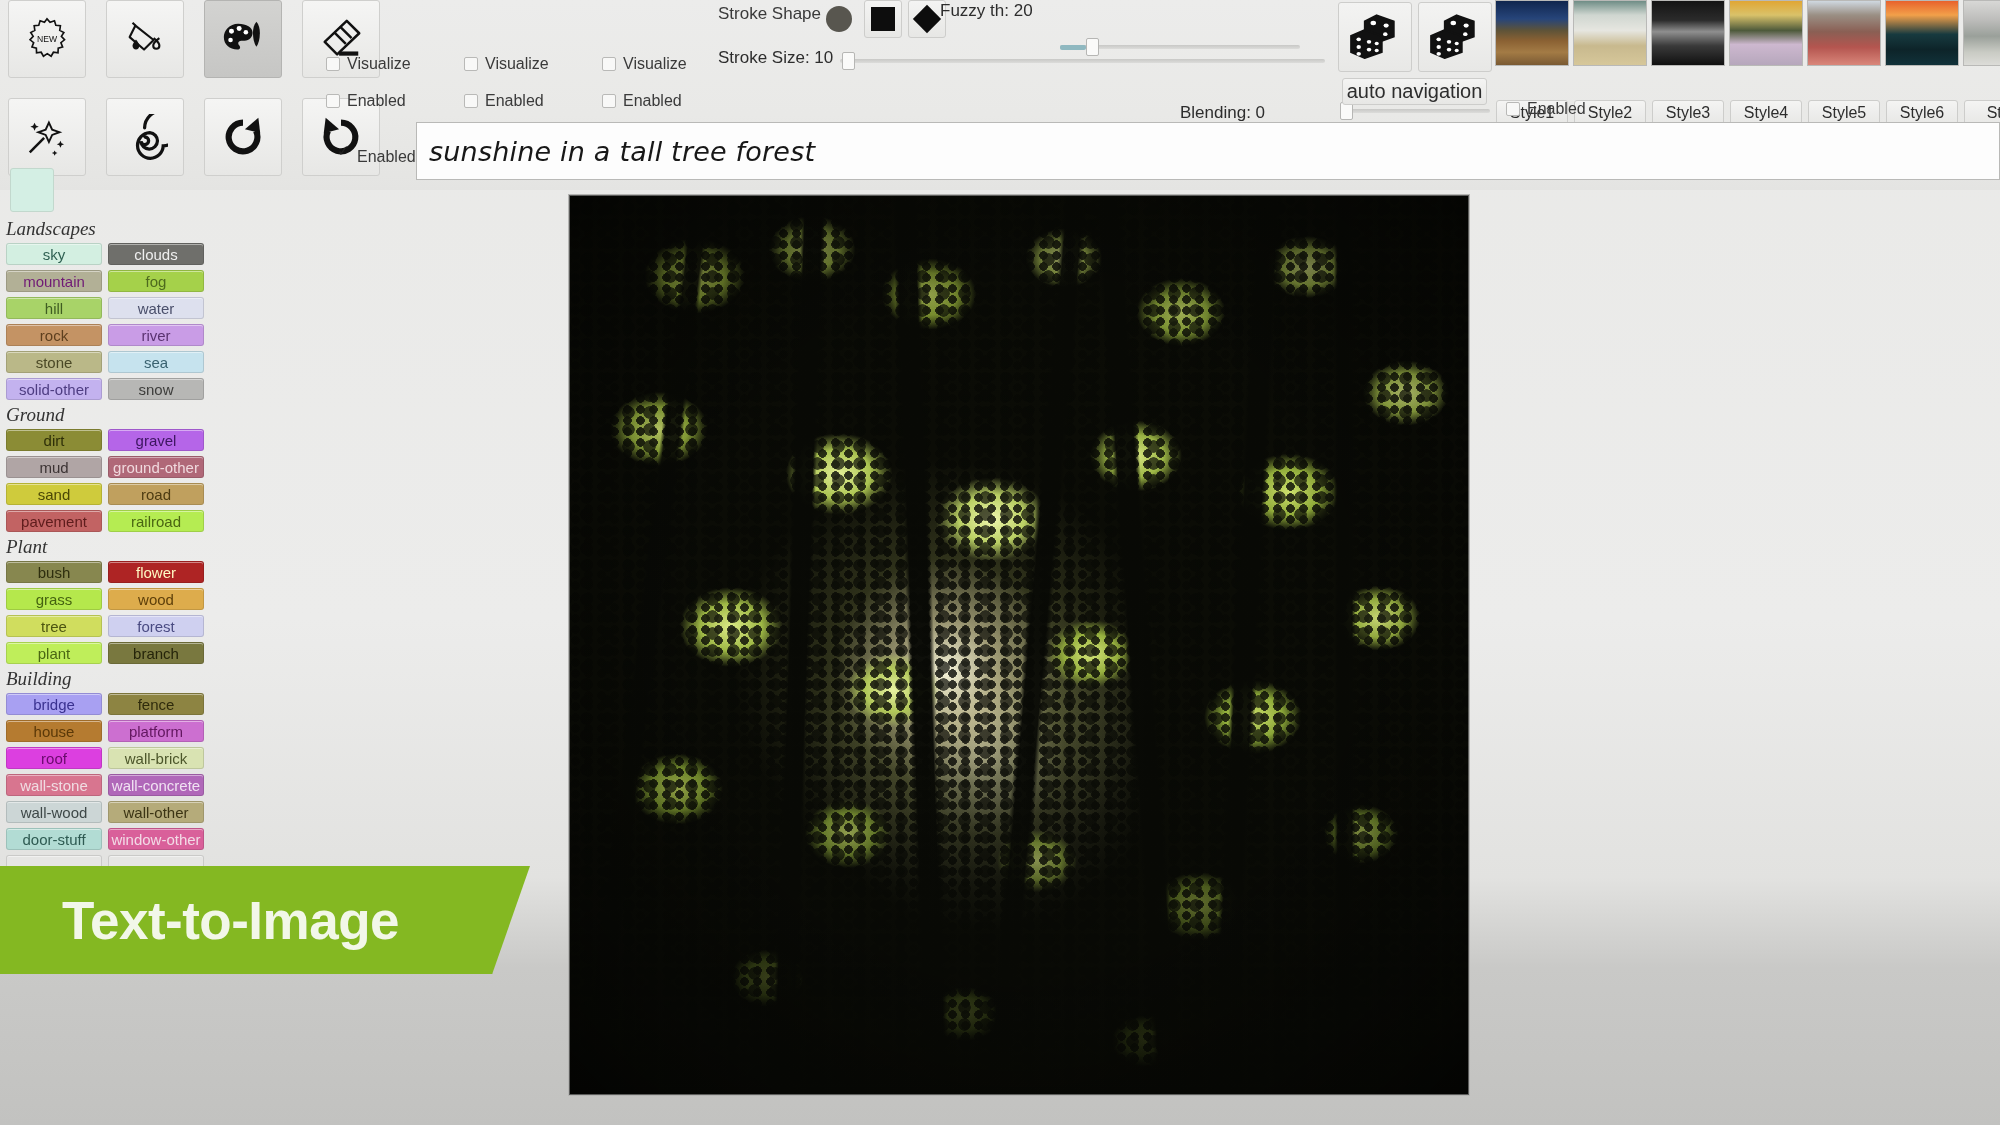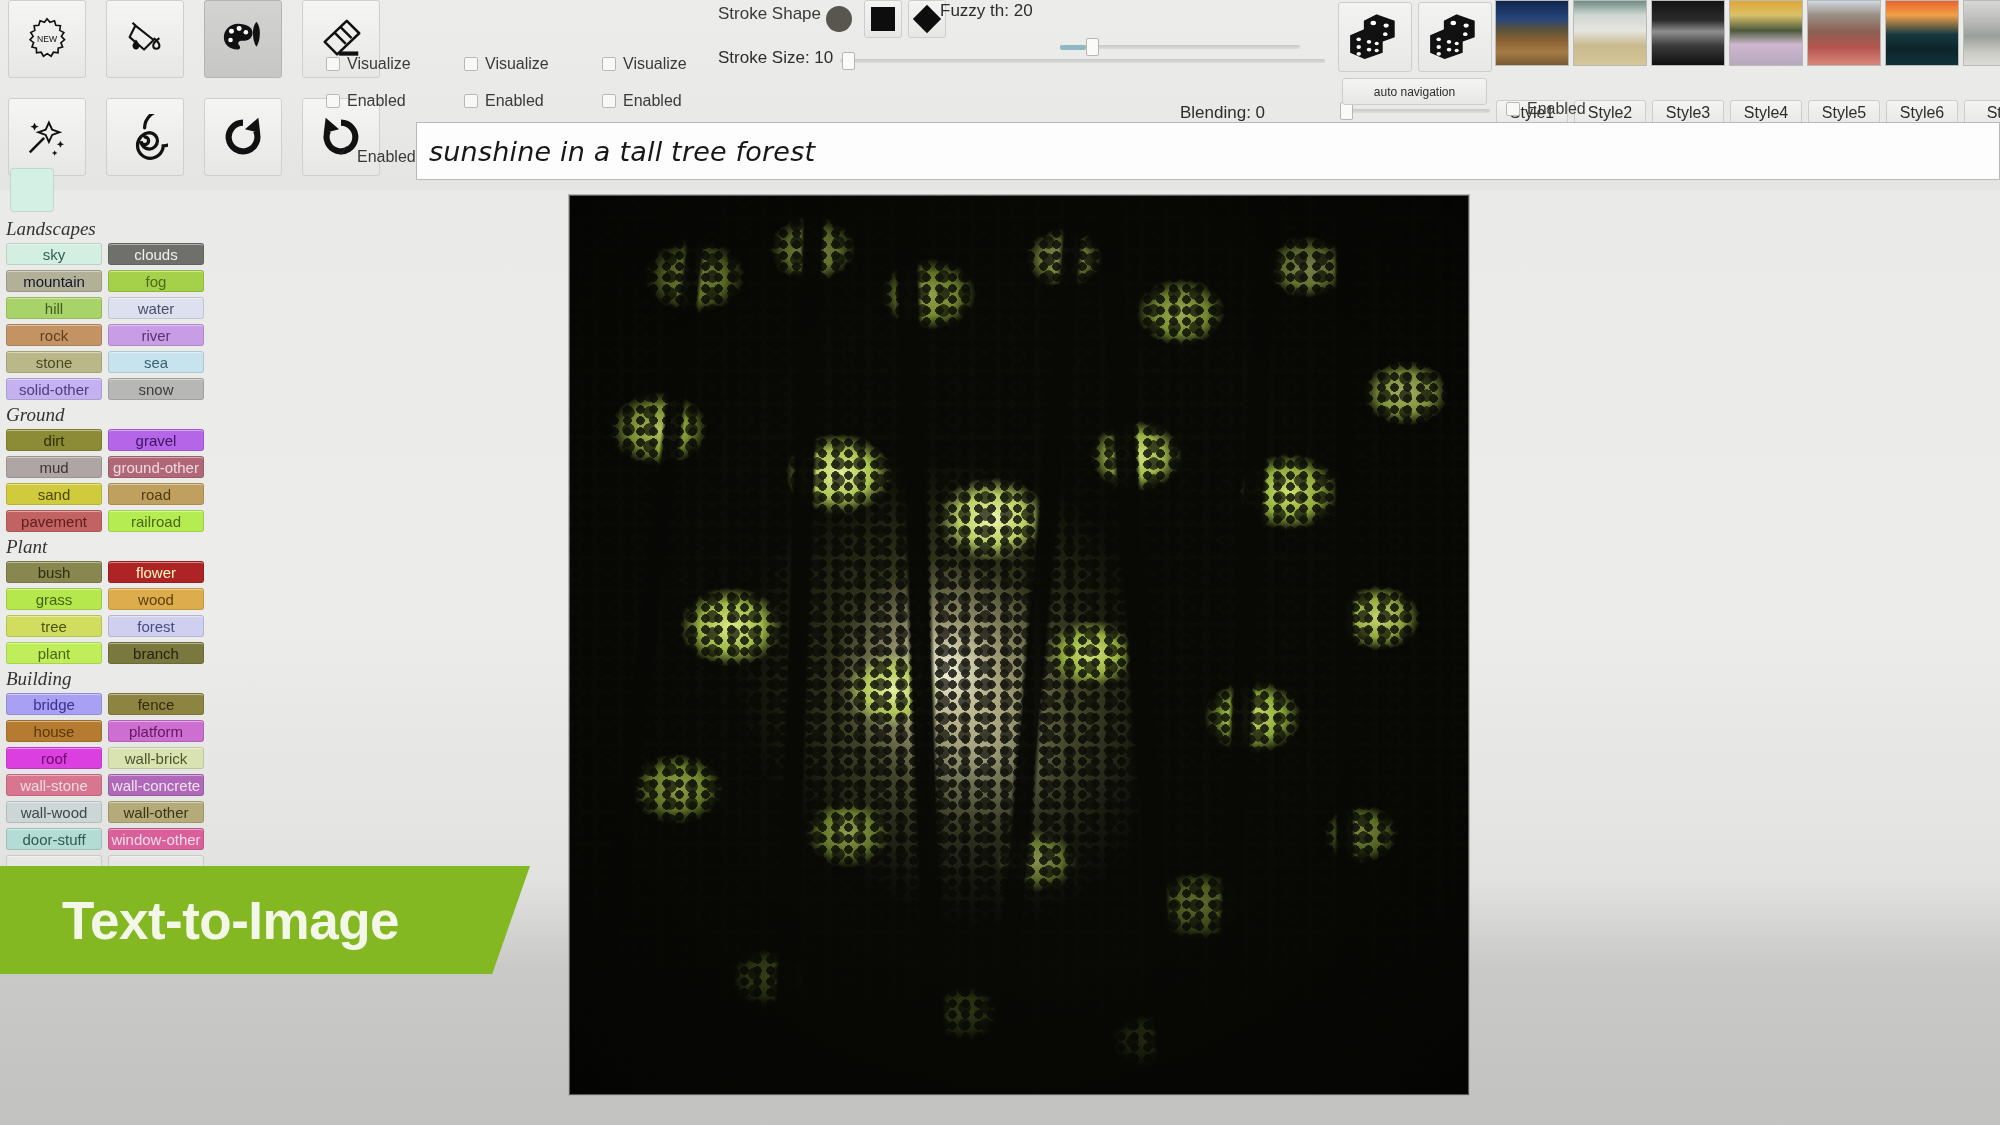--- a/index.html
+++ b/index.html
@@ -135,21 +135,21 @@
     background: linear-gradient(180deg,#f3f3f2,#e8e8e6);
     border: 1px solid #cdcdcb; border-radius: 3px;
     display: flex; align-items: center; justify-content: center;
     cursor: pointer;
   }
   .autonav-btn {
     position: absolute; left: 1342px; top: 78px;
     width: 145px; height: 27px;
     background: linear-gradient(180deg,#f4f4f3,#e7e7e5);
     border: 1px solid #cdcdcb; border-radius: 3px;
-    font-size: 12px; color: #2d2d2d;
+    font-size: 20px; color: #2d2d2d;
     display: flex; align-items: center; justify-content: center;
     cursor: pointer;
   }
 
   
   .styles-strip { position: absolute; left: 1495px; top: 0px; display: flex; gap: 4px; }
   .style-cell { width: 74px; display: flex; flex-direction: column; align-items: center; gap: 31px; }
   .style-thumb {
     width: 74px; height: 66px;
     border: 1px solid #b9b9b7;
@@ -562,21 +562,21 @@
 
   <div class="sidebar">
 
     <div class="sb-group-title">Landscapes</div>
     <div class="sb-rows">
       <div class="sb-row">
         <div class="sb-chip" style="background:#d3efe1;color:#2f6052">sky</div>
         <div class="sb-chip" style="background:#6f6f6b;color:#efefef">clouds</div>
       </div>
       <div class="sb-row">
-        <div class="sb-chip" style="background:#b2b096;color:#0f172a">mountain</div>
+        <div class="sb-chip" style="background:#b2b096;color:#701a75">mountain</div>
         <div class="sb-chip" style="background:#a5d14a;color:#4e6a1e">fog</div>
       </div>
       <div class="sb-row">
         <div class="sb-chip" style="background:#a8d368;color:#3f5d22">hill</div>
         <div class="sb-chip" style="background:#dde0ee;color:#4a4f6b">water</div>
       </div>
       <div class="sb-row">
         <div class="sb-chip" style="background:#c49364;color:#5d3f1e">rock</div>
         <div class="sb-chip" style="background:#c99ce6;color:#5a3370">river</div>
       </div>

